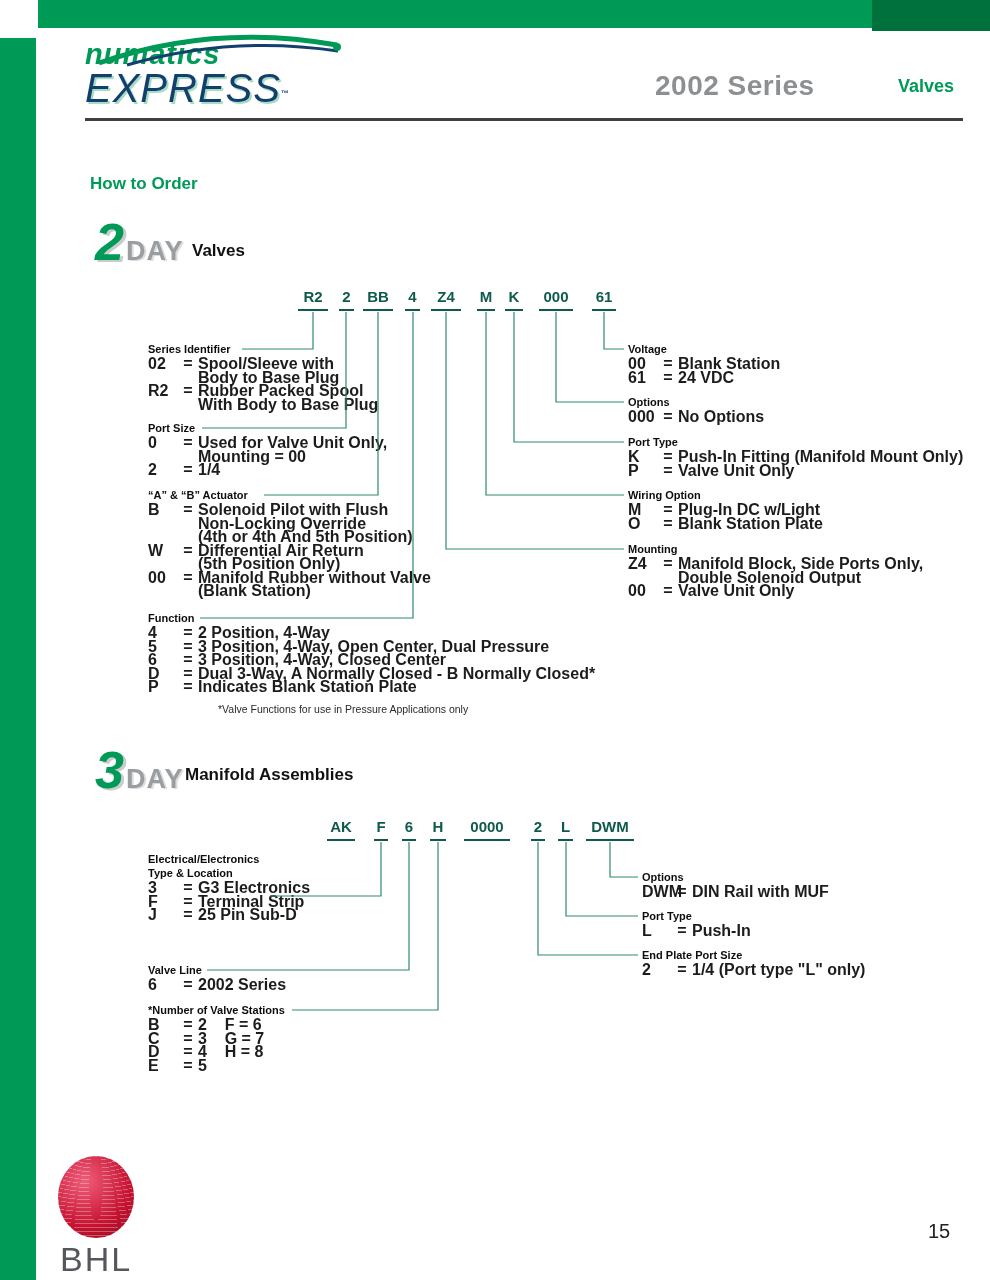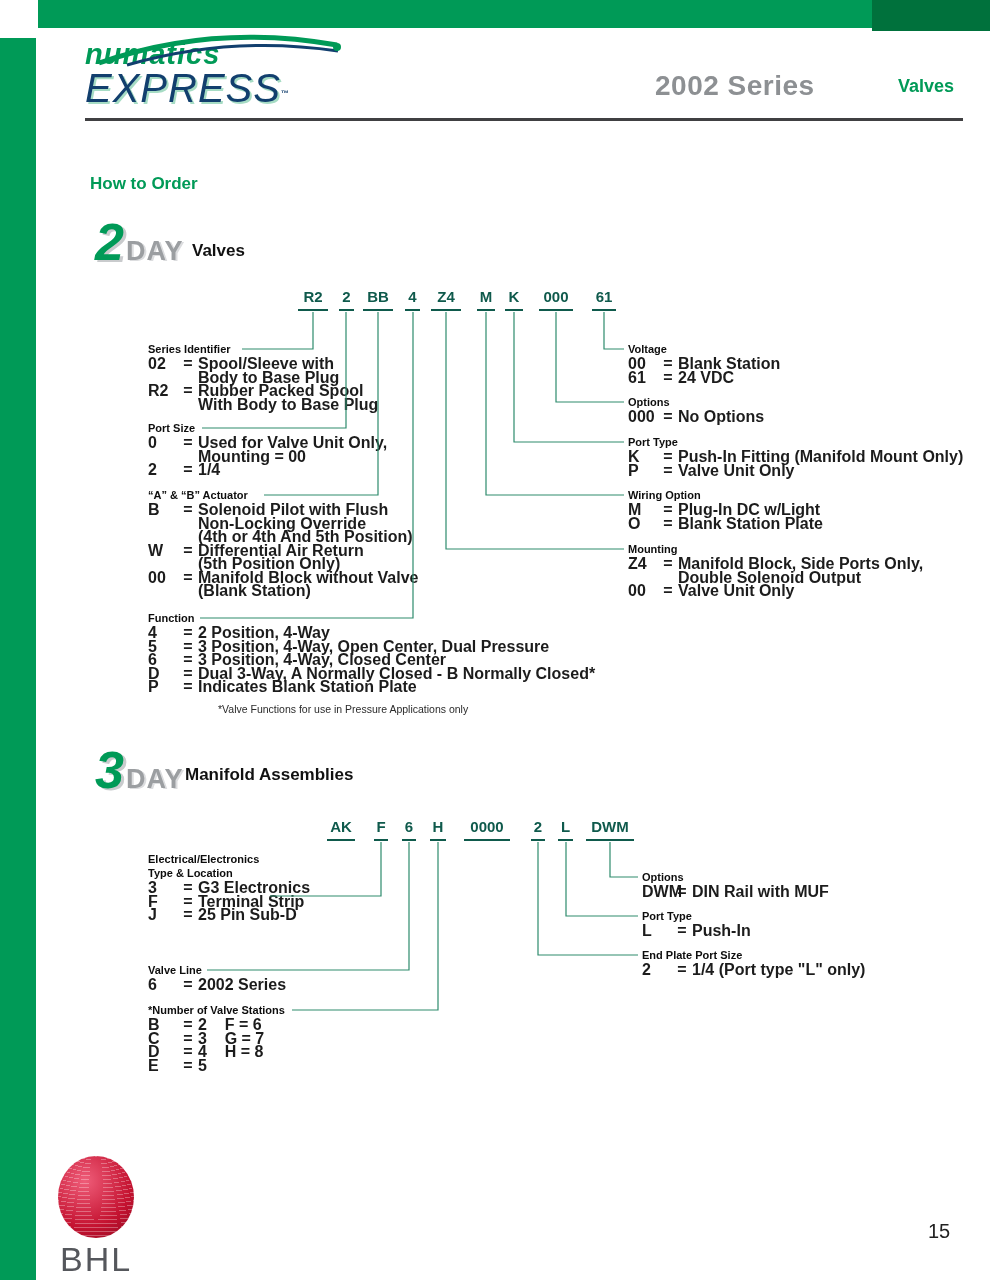--- a/index.html
+++ b/index.html
@@ -184,21 +184,21 @@
           <span class="entry-text">Differential Air Return</span>
         </div>
         <div class="entry-row">
           <span class="entry-code"></span>
           <span class="entry-eq"></span>
           <span class="entry-text">(5th Position Only)</span>
         </div>
         <div class="entry-row">
           <span class="entry-code">00</span>
           <span class="entry-eq">=</span>
-          <span class="entry-text">Manifold Block without Valve</span>
+          <span class="entry-text">Manifold Rubber without Valve</span>
         </div>
         <div class="entry-row">
           <span class="entry-code"></span>
           <span class="entry-eq"></span>
           <span class="entry-text">(Blank Station)</span>
         </div>
       </div>
       <div class="order-group">
         <div class="group-heading">Function</div>
         <div class="entry-row">

